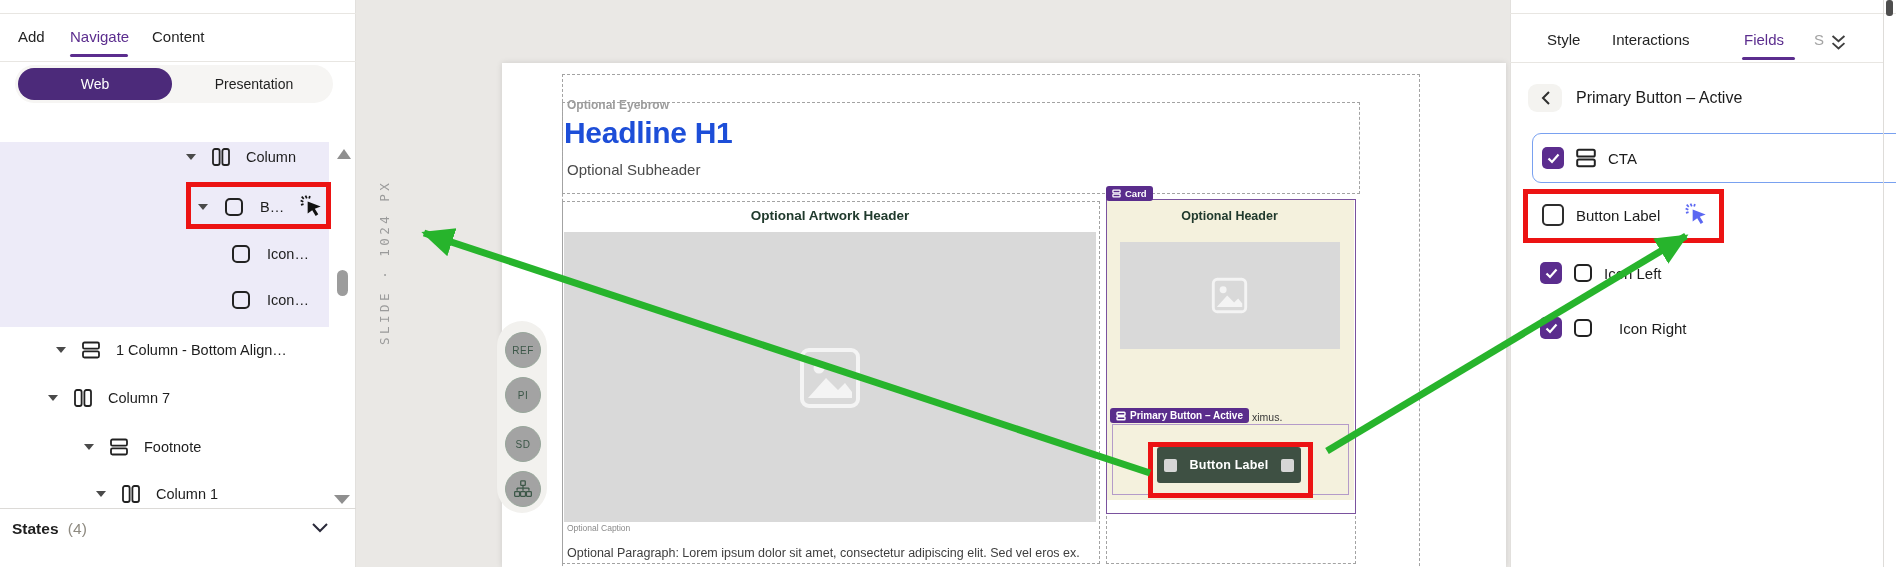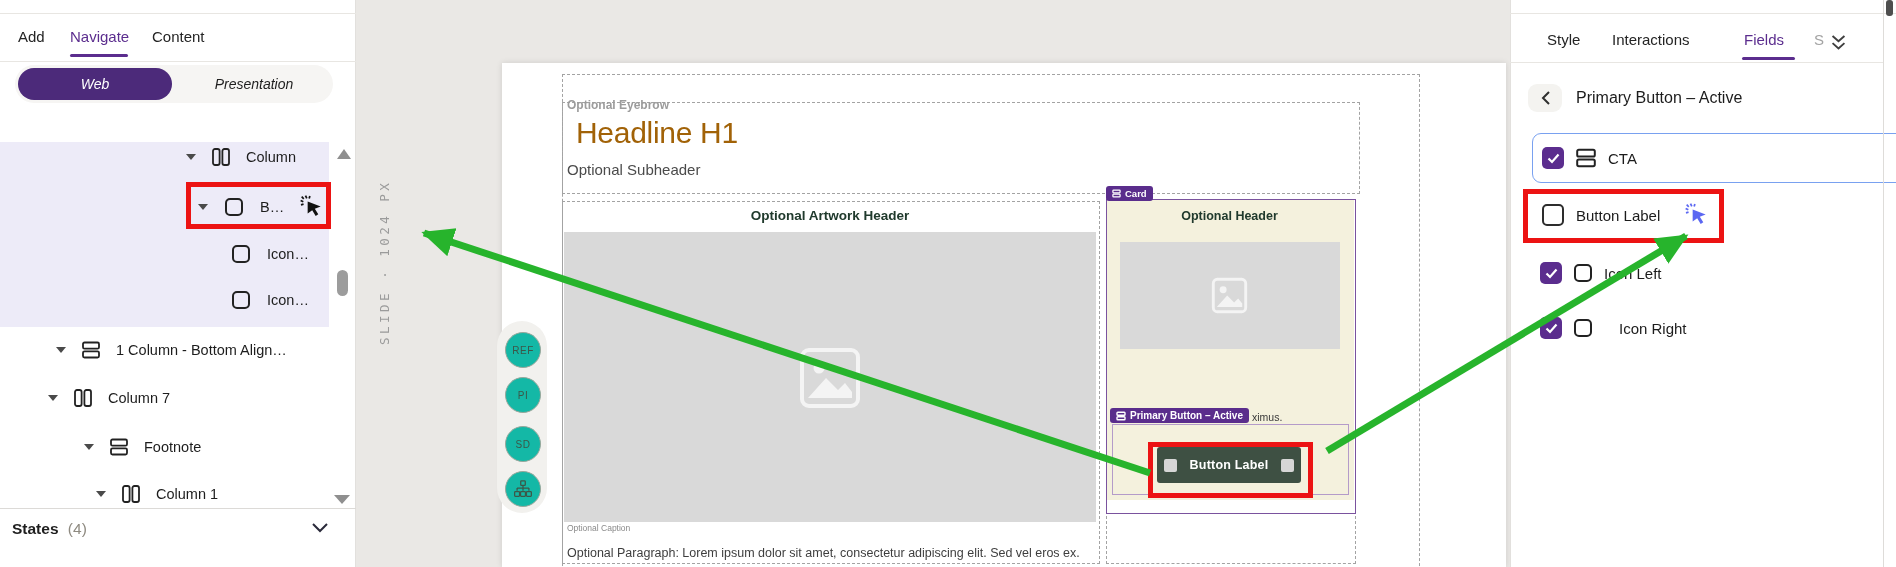--- a/index.html
+++ b/index.html
@@ -13,21 +13,21 @@
   .tab.active{color:#5b2d8e;}
   .tree-row{display:flex;align-items:center;gap:15px;height:46px;width:356px;}
   .tree-label{font-size:14.5px;color:#1d1d1d;white-space:nowrap;}
   .caret{width:0;height:0;border-left:5px solid transparent;border-right:5px solid transparent;
          border-top:6px solid #4a4a4a;flex:0 0 auto;}
   .redbox{border:5px solid #ec1313;z-index:50;pointer-events:none;}
   .dash{border:1.5px dashed #a3a3a3;}
   .gray-ph{background:#d9d9d9;}
   .tag{background:#5a2d8c;color:#fff;font-weight:bold;border-radius:3px;
        display:inline-flex;align-items:center;gap:4px;padding:2px 6px;white-space:nowrap;z-index:20;}
-  .circle-btn{width:34px;height:34px;border-radius:50%;background:#14b8a6;border:1px solid #98a79b;
+  .circle-btn{width:34px;height:34px;border-radius:50%;background:#a3a3a3;border:1px solid #98a79b;
        display:flex;align-items:center;justify-content:center;font-size:10px;color:#3c5748;
        letter-spacing:.5px;font-weight:500;}
   .chkbox{width:22px;height:22px;border-radius:5px;box-sizing:border-box;}
   .chk-on{background:#5b2d8e;display:flex;align-items:center;justify-content:center;}
   .chk-off{background:#fff;border:2px solid #2d2d2d;}
   .field-label{font-size:15px;color:#1c1c1c;white-space:nowrap;}
   .cardp{font-size:10.5px;color:#3a3a3a;line-height:16.5px;text-align:center;}
   svg{display:block;}
 </style>
 </head>
@@ -37,21 +37,21 @@
 
   <div class="abs panel" style="left:0;top:0;width:356px;height:567px;border-right:1px solid #e2e0dd;box-sizing:border-box;"></div>
   <div class="abs hline" style="left:0;top:13px;width:356px;"></div>
 
   <div class="abs tab" style="left:18px;top:28px;">Add</div>
   <div class="abs tab active" style="left:70px;top:28px;">Navigate</div>
   <div class="abs" style="left:70px;top:54px;width:58px;height:3px;background:#5b2d8e;border-radius:2px;"></div>
   <div class="abs tab" style="left:152px;top:28px;">Content</div>
   <div class="abs hline" style="left:0;top:61px;width:356px;"></div>
 
-  <div class="abs" style="left:15px;top:65px;width:318px;height:38px;background:#f6f5f3;border-radius:19px;font-style:italic;">
+  <div class="abs" style="left:15px;top:65px;width:318px;height:38px;background:#f6f5f3;border-radius:19px;">
     <div class="abs" style="left:3px;top:3px;width:154px;height:32px;background:#4c2a7a;border-radius:16px;
          display:flex;align-items:center;justify-content:center;color:#fff;font-size:14px;">Web</div>
     <div class="abs" style="left:160px;top:0;width:158px;height:38px;display:flex;align-items:center;justify-content:center;
          font-size:14px;color:#1f1f1f;">Presentation</div>
   </div>
 
   <div class="abs" style="left:0;top:142px;width:329px;height:185px;background:#edebf8;"></div>
 
   <div class="abs tree-row" style="left:0;top:134px;padding-left:186px;box-sizing:border-box;">
     <span class="caret"></span>
@@ -155,21 +155,21 @@
 
   <div class="abs" style="left:377px;top:345px;transform:rotate(-90deg);transform-origin:0 0;
        font-family:'DejaVu Sans Mono',monospace;font-size:12.5px;letter-spacing:3.5px;color:#9b9b9b;white-space:nowrap;">SLIDE · 1024 PX</div>
 
   <div class="abs" style="left:502px;top:63px;width:1004px;height:504px;background:#fff;box-shadow:0 0 6px rgba(0,0,0,.12);"></div>
 
   <div class="abs dash" style="left:562px;top:74px;width:856px;height:520px;"></div>
   <div class="abs dash" style="left:562px;top:102px;width:796px;height:90px;"></div>
 
   <div class="abs" style="left:567px;top:98px;font-size:12px;font-weight:bold;color:#9c9c9c;text-align:right;">Optional Eyebrow</div>
-  <div class="abs" style="left:564px;top:116px;font-size:30px;font-weight:normal;color:#a16207;letter-spacing:-0.3px;margin-left:12px;">Headline H1</div>
+  <div class="abs" style="left:564px;top:116px;font-size:30px;font-weight:bold;color:#1d4ed8;letter-spacing:-0.3px;">Headline H1</div>
   <div class="abs" style="left:567px;top:161px;font-size:15px;color:#4b4b4b;">Optional Subheader</div>
 
   <div class="abs dash" style="left:562px;top:201px;width:536px;height:361px;"></div>
   <div class="abs" style="left:562px;top:208px;width:536px;text-align:center;font-size:13.5px;font-weight:bold;color:#203a2d;">Optional Artwork Header</div>
   <div class="abs gray-ph" style="left:564px;top:232px;width:532px;height:290px;"></div>
   <svg class="abs" style="left:798px;top:346px;" width="64" height="64" viewBox="0 0 64 64">
     <rect x="4" y="4" width="56" height="56" rx="7" fill="none" stroke="#f4f4f4" stroke-width="4"></rect>
     <circle cx="21" cy="22" r="5.5" fill="#f4f4f4"></circle>
     <path d="M10,52 L28,32 L40,44 L47,37 L54,46 L54,52 Z" fill="#f4f4f4"></path>
   </svg>

